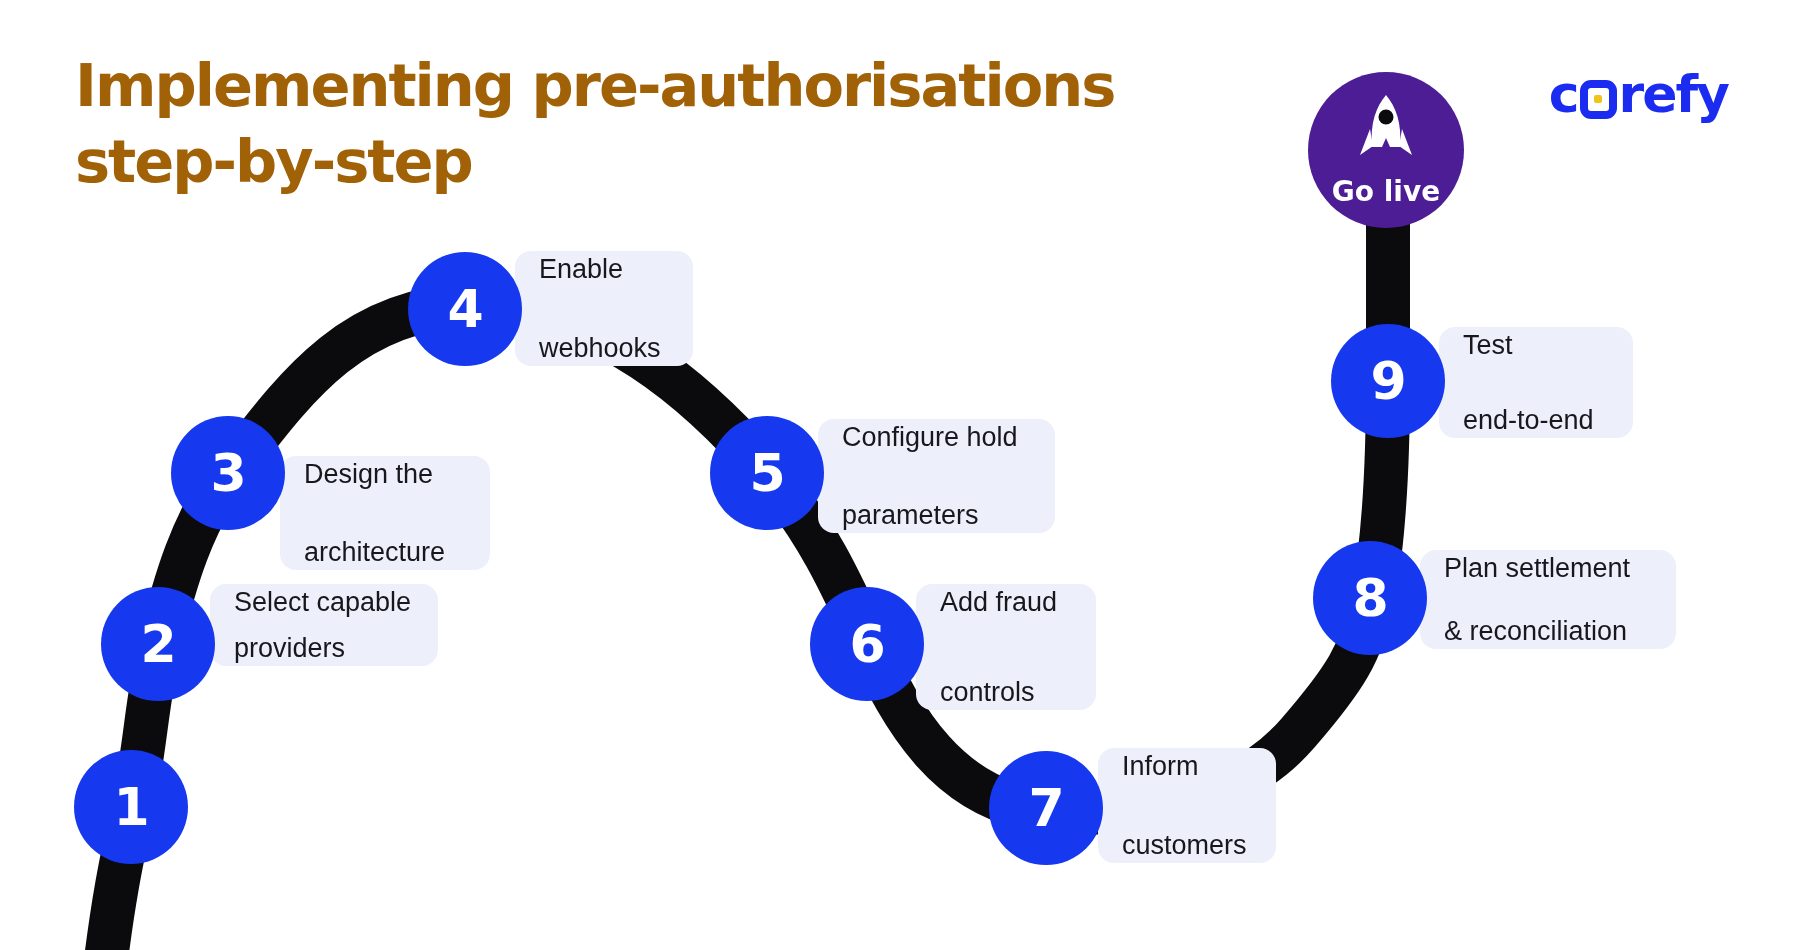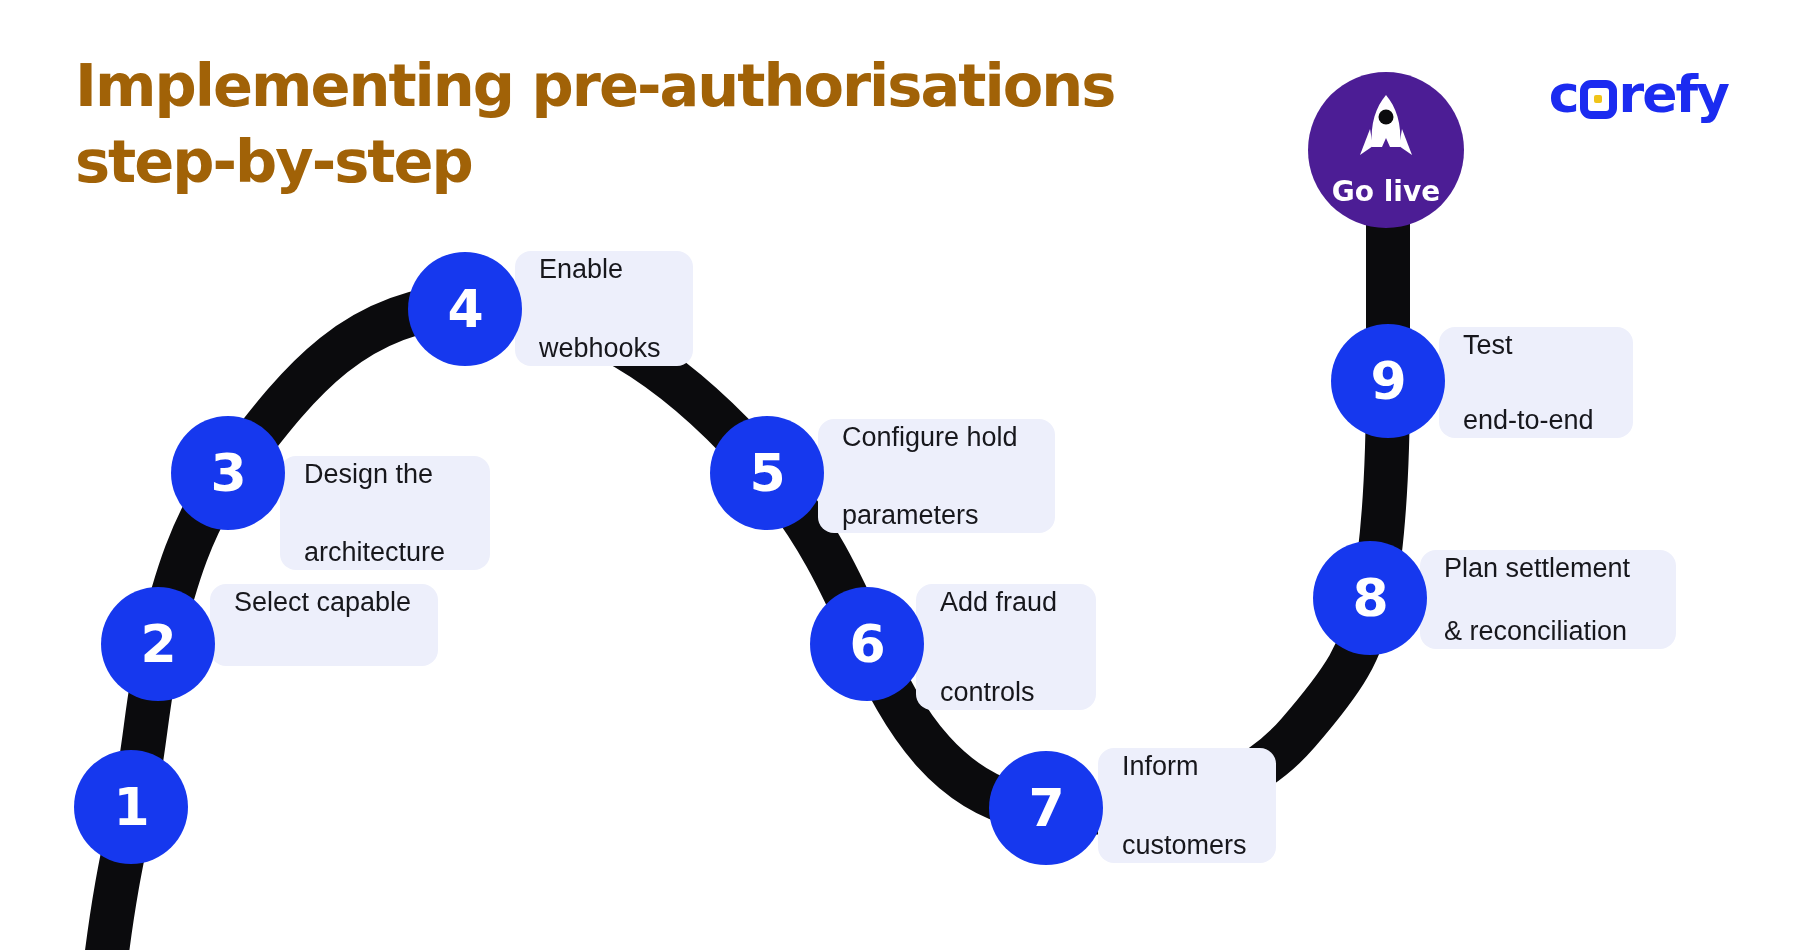--- a/index.html
+++ b/index.html
@@ -88,20 +88,21 @@
   <div class="logo">
     <span>c</span>
     <span class="logo-o">
       <span class="logo-dot"></span>
     </span>
     <span>refy</span>
   </div>
 
   <div class="label-box" style="left:210px;top:584px;width:228px;height:82px;">
     <span>Select capable</span>
+    <span>providers</span>
   </div>
   <div class="label-box" style="left:280px;top:419px;width:210px;height:114px;margin-top:37px;">
     <span>Design the</span>
     <span>architecture</span>
   </div>
   <div class="label-box" style="left:515px;top:251px;width:178px;height:115px;">
     <span>Enable</span>
     <span>webhooks</span>
   </div>
   <div class="label-box" style="left:818px;top:419px;width:237px;height:114px;">

